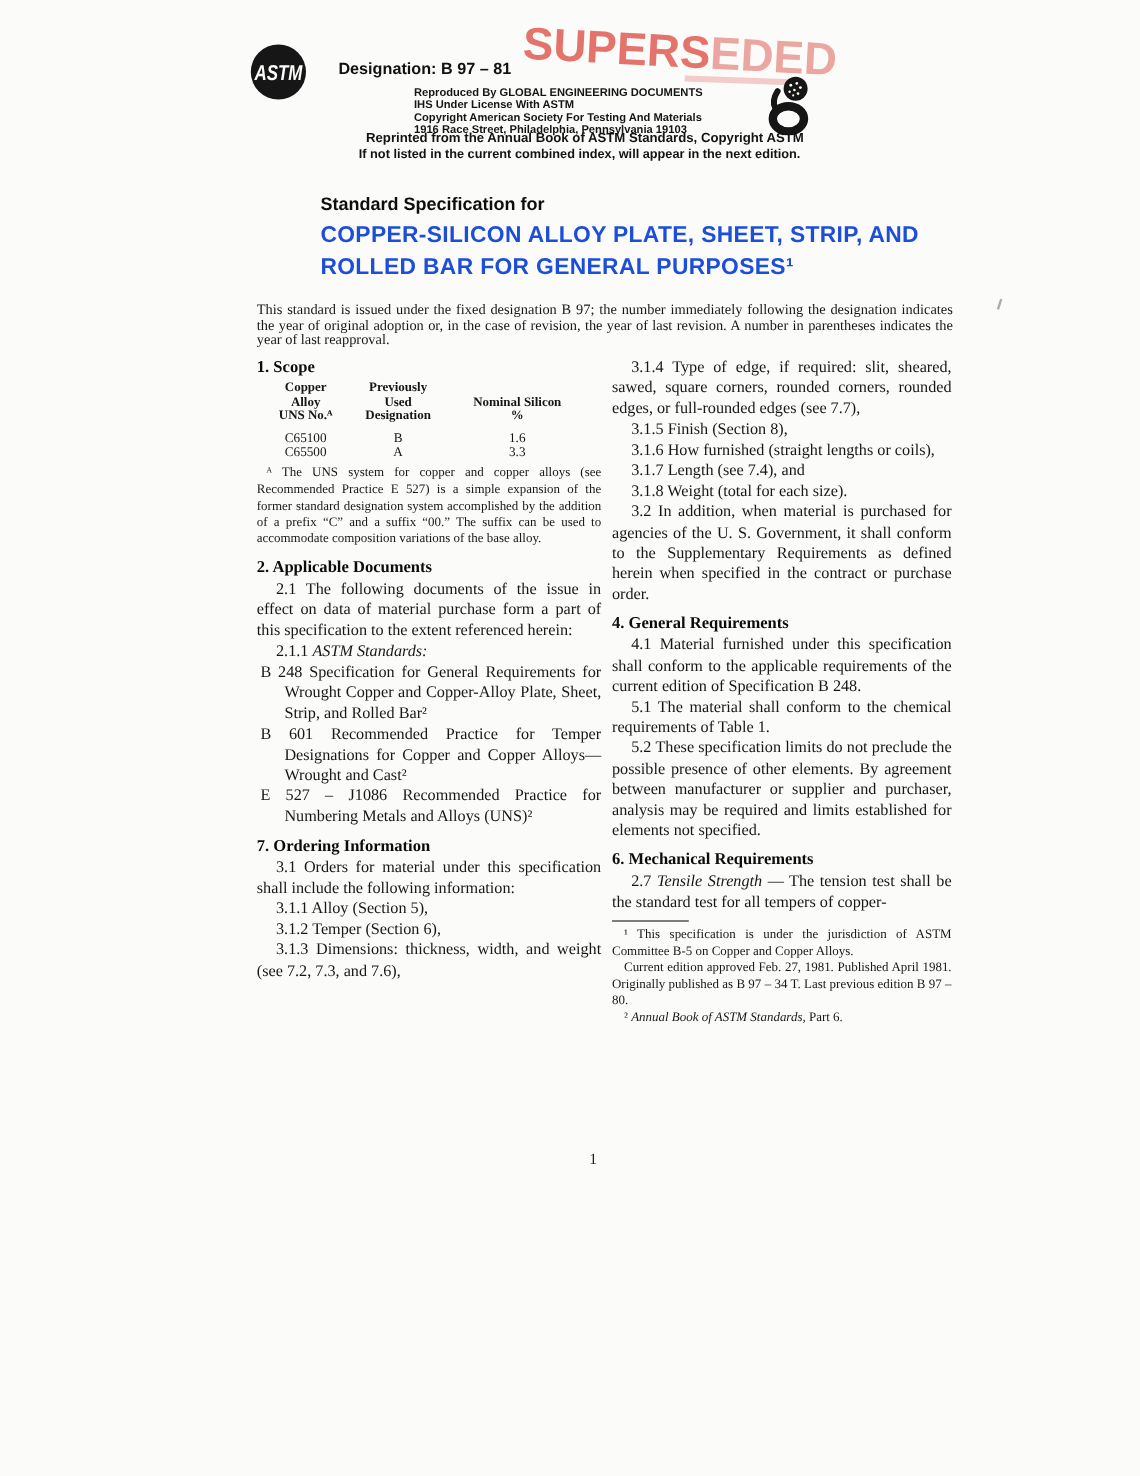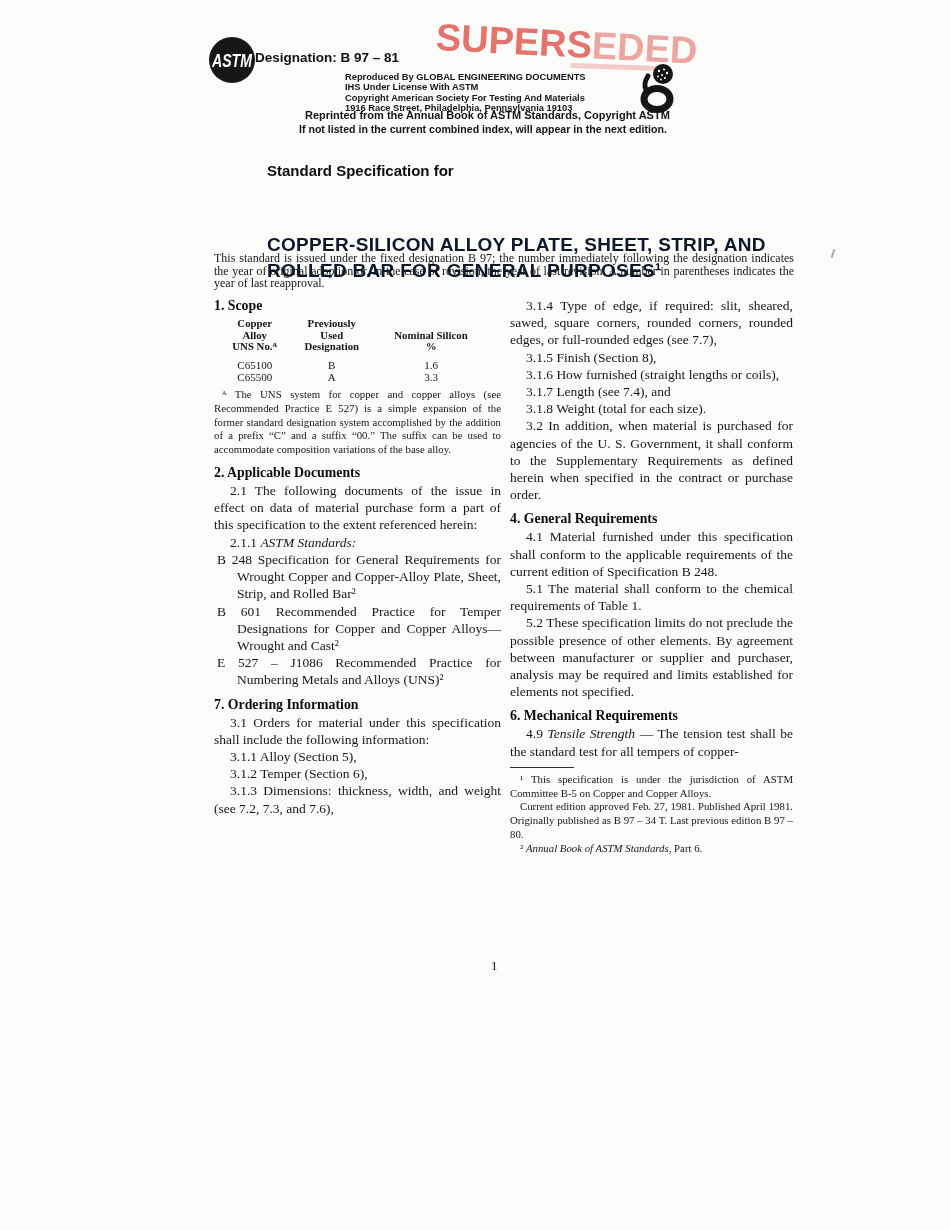--- a/index.html
+++ b/index.html
@@ -6,21 +6,21 @@
   .page {
     position:relative; width:950px; height:996px;
     background:#fbfbf9; color:#1a1a1a; overflow:hidden;
     font-family:"Liberation Serif","DejaVu Serif","DejaVu Sans",serif;
     text-decoration:underline;
   }
 
   
   .astm-logo { position:absolute; left:208px; top:36px; width:48px; height:48px; }
   .designation {
-    position:absolute; left:255px; top:50px;
+    position:absolute; left:282px; top:50px;
     font-family:"Liberation Sans","DejaVu Sans",sans-serif;
     font-weight:bold; font-size:13.5px; color:#111;
   }
   .stamp {
     position:absolute; left:437px; top:16px; width:260px;
     font-family:"Liberation Sans","DejaVu Sans",sans-serif;
     font-weight:bold; font-size:38px; letter-spacing:0px;
     transform:rotate(3deg); transform-origin:left top; white-space:nowrap;
   }
   .stamp .faded { opacity:.62; }
@@ -47,23 +47,22 @@
 
   
   .kicker {
     position:absolute; left:267px; top:162px;
     font-family:"Liberation Sans","DejaVu Sans",sans-serif;
     font-weight:bold; font-size:15px; color:#0e0e0e;
   }
   .title-line1, .title-line2 {
     position:absolute; left:267px;
     font-family:"Liberation Sans","DejaVu Sans",sans-serif;
-    font-weight:bold; font-size:19px; letter-spacing:.3px; color:#0f172a;
+    font-weight:bold; font-size:19px; letter-spacing:.3px; color:#1d4ed8;
     white-space:nowrap;
-    margin-top:48px;
   }
   .title-line1 { top:186px; }
   .title-line2 { top:212px; }
   .preamble {
     position:absolute; left:214px; top:252px; width:580px;
     font-size:12px; line-height:12.6px; text-align:justify; color:#181818;
   }
   .stray-mark {
     position:absolute; left:832px; top:249px; width:1.5px; height:9px;
     background:#8a8a8a; opacity:.7; transform:rotate(18deg);
@@ -214,21 +213,21 @@
     <p class="ind just">3.1.8 Weight (total for each size).</p>
     <p class="ind just">3.2 In addition, when material is purchased for agencies of the U. S. Government, it shall conform to the Supplementary Requirements as defined herein when specified in the contract or purchase order.</p>
 
     <h3>4. General Requirements</h3>
     <p class="ind just">4.1 Material furnished under this specification shall conform to the applicable requirements of the current edition of Specification B 248.</p>
 
     <p class="ind just">5.1 The material shall conform to the chemical requirements of Table 1.</p>
     <p class="ind just">5.2 These specification limits do not preclude the possible presence of other elements. By agreement between manufacturer or supplier and purchaser, analysis may be required and limits established for elements not specified.</p>
 
     <h3>6. Mechanical Requirements</h3>
-    <p class="ind just"><span>4.9 </span><i>Tensile Strength</i><span> — The tension test shall be the standard test for all tempers of copper-</span></p>
+    <p class="ind just"><span>2.7 </span><i>Tensile Strength</i><span> — The tension test shall be the standard test for all tempers of copper-</span></p>
 
     <div class="fn-rule"></div>
     <div class="small fn">¹ This specification is under the jurisdiction of ASTM Committee B-5 on Copper and Copper Alloys.</div>
     <div class="small fn">Current edition approved Feb. 27, 1981. Published April 1981. Originally published as B 97 – 34 T. Last previous edition B 97 – 80.</div>
     <div class="small fn"><span>² </span><i>Annual Book of ASTM Standards,</i><span> Part 6.</span></div>
   </div>
 
   <div class="pagenum">1</div>
 </div>
 

